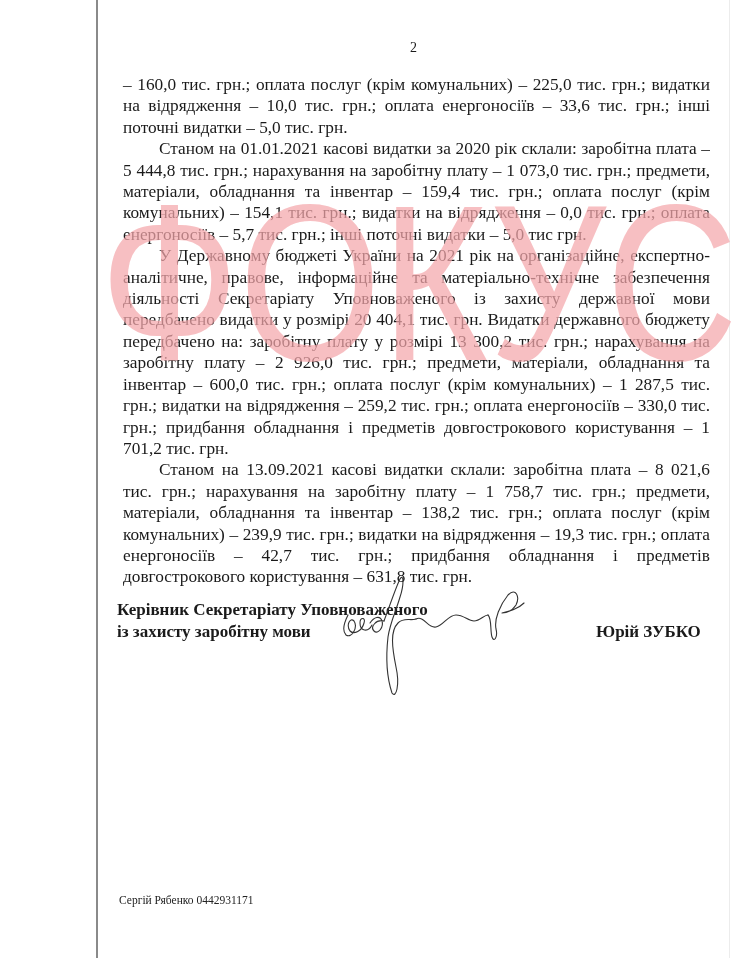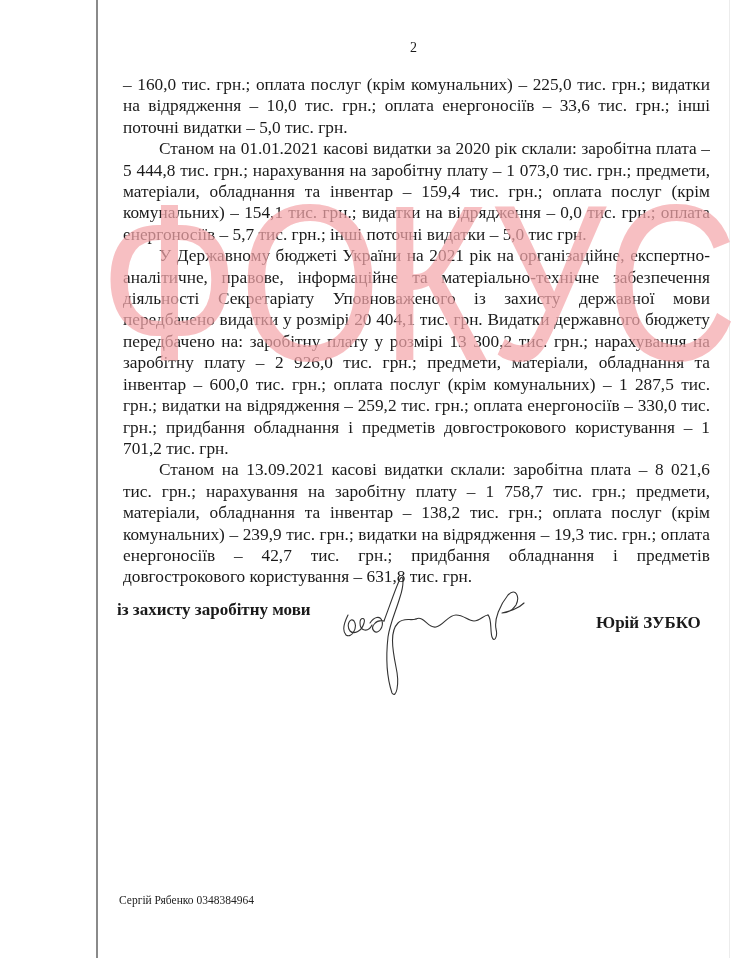--- a/index.html
+++ b/index.html
@@ -29,21 +29,21 @@
     position: absolute; left: 19px; top: 74px; width: 587px;
     font-size: 17.3px; line-height: 21.4px; text-align: justify; margin-left: 6px;
   }
   .body-text p { margin: 0; text-indent: 0; }
   .body-text p.indent { text-indent: 36px; }
   .sign-block {
     position: absolute; left: 19px; top: 599px; width: 600px;
     font-size: 17px; line-height: 22px; font-weight: bold;
   }
   .sign-title { position: absolute; left: 0; top: 0; width: 320px; }
-  .sign-name { position: absolute; left: 479px; top: 13px; white-space: nowrap; text-align: right; }
+  .sign-name { position: absolute; left: 479px; top: 22px; white-space: nowrap; text-align: right; }
   .signature {
     position: absolute; left: 340px; top: 575px; width: 200px; height: 125px;
   }
   .footer-note {
     position: absolute; left: 21px; top: 893px; font-size: 11.5px; line-height: 14px; color: #222;
   }
   .watermark {
     position: absolute; left: 100px; top: 188px; width: 640px; height: 190px;
     pointer-events: none; z-index: 5;
   }
@@ -63,26 +63,27 @@
 
   <div class="body-text">
     <p>– 160,0 тис. грн.; оплата послуг (крім комунальних) – 225,0 тис. грн.; видатки на відрядження – 10,0 тис. грн.; оплата енергоносіїв – 33,6 тис. грн.; інші поточні видатки – 5,0 тис. грн.</p>
     <p class="indent">Станом на 01.01.2021 касові видатки за 2020 рік склали: заробітна плата – 5 444,8 тис. грн.; нарахування на заробітну плату – 1 073,0 тис. грн.; предмети, матеріали, обладнання та інвентар – 159,4 тис. грн.; оплата послуг (крім комунальних) – 154,1 тис. грн.; видатки на відрядження – 0,0 тис. грн.; оплата енергоносіїв – 5,7 тис. грн.; інші поточні видатки – 5,0 тис грн.</p>
     <p class="indent">У Державному бюджеті України на 2021 рік на організаційне, експертно-аналітичне, правове, інформаційне та матеріально-технічне забезпечення діяльності Секретаріату Уповноваженого із захисту державної мови передбачено видатки у розмірі 20 404,1 тис. грн. Видатки державного бюджету передбачено на: заробітну плату у розмірі 13 300,2 тис. грн.; нарахування на заробітну плату – 2 926,0 тис. грн.; предмети, матеріали, обладнання та інвентар – 600,0 тис. грн.; оплата послуг (крім комунальних) – 1 287,5 тис. грн.; видатки на відрядження – 259,2 тис. грн.; оплата енергоносіїв – 330,0 тис. грн.; придбання обладнання і предметів довгострокового користування – 1 701,2 тис. грн.</p>
     <p class="indent">Станом на 13.09.2021 касові видатки склали: заробітна плата – 8 021,6 тис. грн.; нарахування на заробітну плату – 1 758,7 тис. грн.; предмети, матеріали, обладнання та інвентар – 138,2 тис. грн.; оплата послуг (крім комунальних) – 239,9 тис. грн.; видатки на відрядження – 19,3 тис. грн.; оплата енергоносіїв – 42,7 тис. грн.; придбання обладнання і предметів довгострокового користування – 631,8 тис. грн.</p>
   </div>
 
   <div class="sign-block">
     <div class="sign-title">
+      <div>Керівник Секретаріату Уповноваженого</div>
       <div>із захисту заробітну мови</div>
     </div>
     <div class="sign-name">Юрій ЗУБКО</div>
   </div>
 
-  <div class="footer-note">Сергій Рябенко 0348384964</div>
+  <div class="footer-note">Сергій Рябенко 0442931171</div>
 </div>
 
 <svg class="signature" viewBox="0 0 200 125" xmlns="http://www.w3.org/2000/svg">
   <g fill="none" stroke="#333" stroke-width="1.1" stroke-linecap="round" stroke-linejoin="round">
     <path d="M8,40 C4,48 2,56 6,60 C12,64 18,52 14,46 C10,42 6,50 10,56 C14,60 22,56 24,48 C26,42 20,42 20,48 C20,56 28,58 32,50"></path>
     <path d="M30,48 C34,42 40,40 42,46 C44,52 38,60 34,56 C30,52 36,44 44,46"></path>
     <path d="M44,46 C50,30 56,12 60,4 C64,-2 64,10 60,22 C56,36 50,48 48,62 C46,80 46,100 52,118 C56,124 60,110 56,92 C52,72 50,56 58,48 C64,42 70,46 76,44"></path>
     <path d="M76,44 C84,40 88,54 96,52 C104,50 108,40 116,40 C124,40 128,46 134,46 C140,46 144,40 148,40"></path>
     <path d="M148,40 C152,44 150,56 152,62 C154,68 158,62 156,54 C154,44 160,30 168,20 C176,12 180,22 176,30 C172,36 166,38 162,38 C170,36 178,34 184,28"></path>
   </g>

